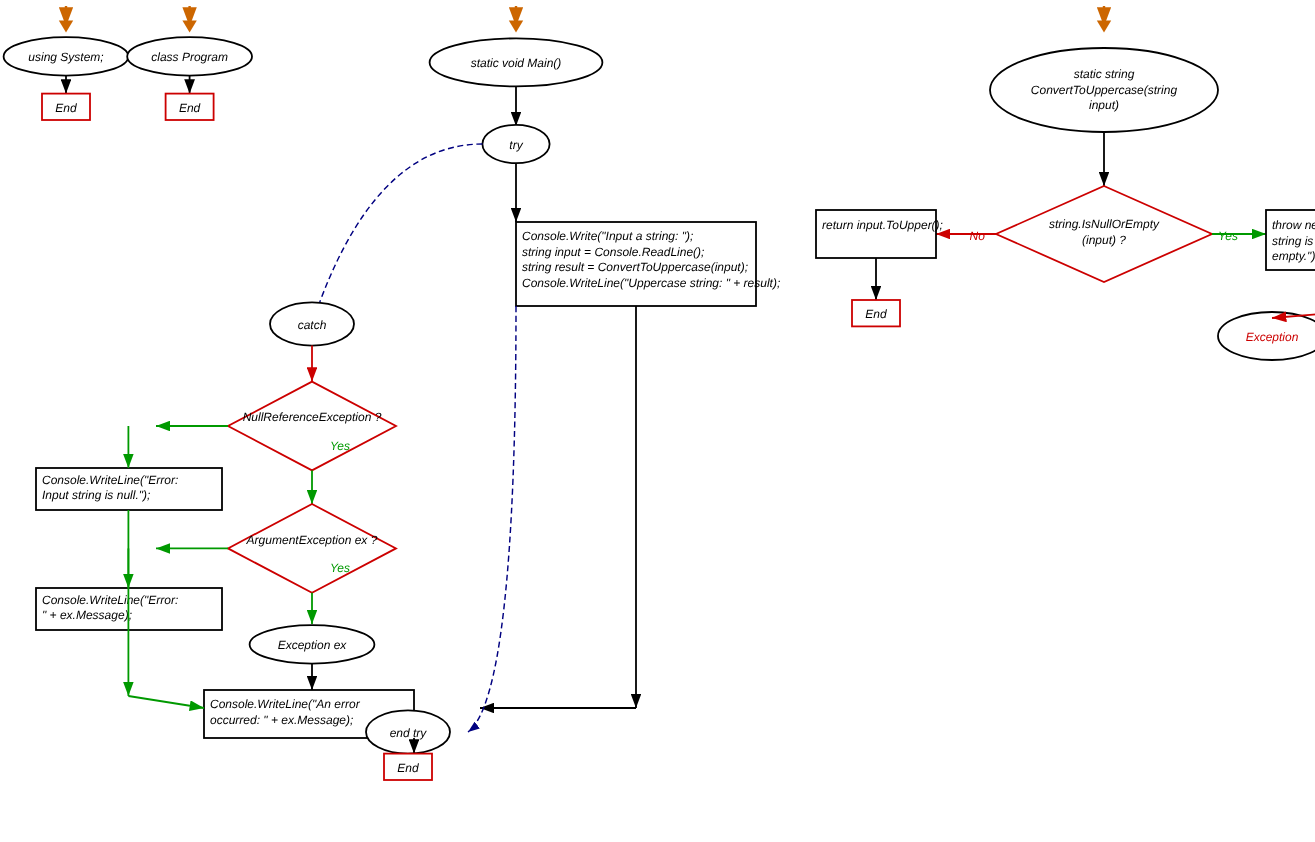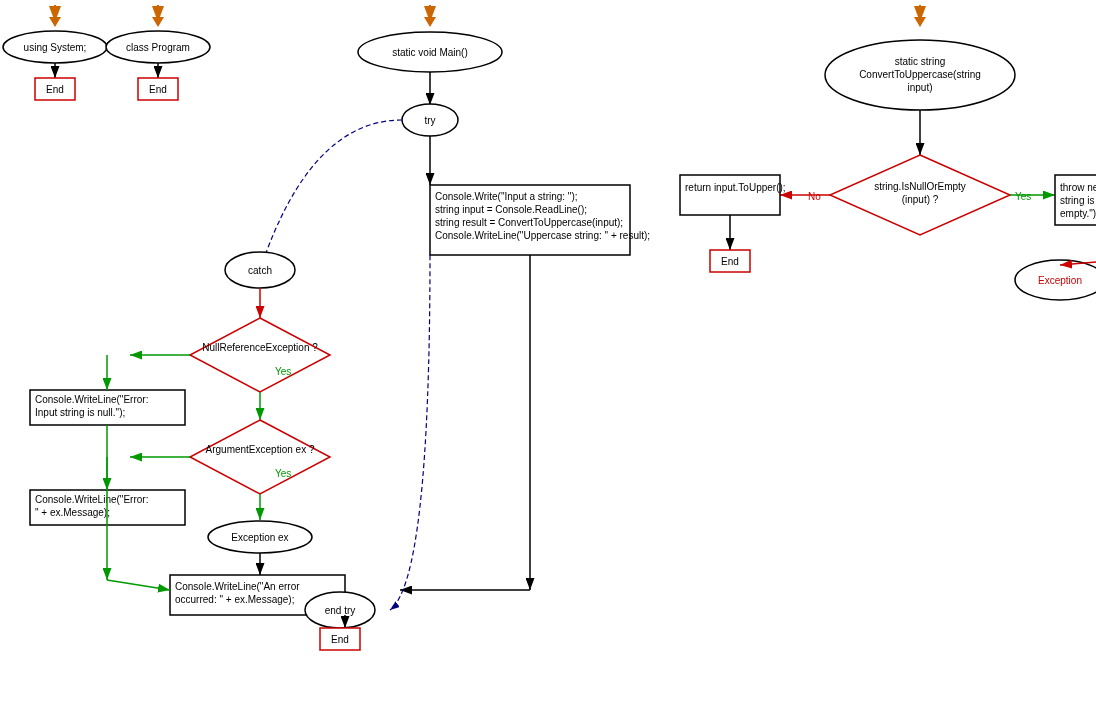--- a/index.html
+++ b/index.html
@@ -10,20 +10,21 @@
       width: 1096px;
       height: 702px;
       overflow: hidden;
       position: relative;
     }
     .diagram-container {
       position: absolute;
       top: 0; left: 0;
       width: 980px;
       height: 702px;
+      font-style: italic;
     }
     svg {
       width: 1096px;
       height: 702px;
     }
     .node-text {
       font-family: Arial, sans-serif;
       font-size: 10px;
       fill: #000;
     }

